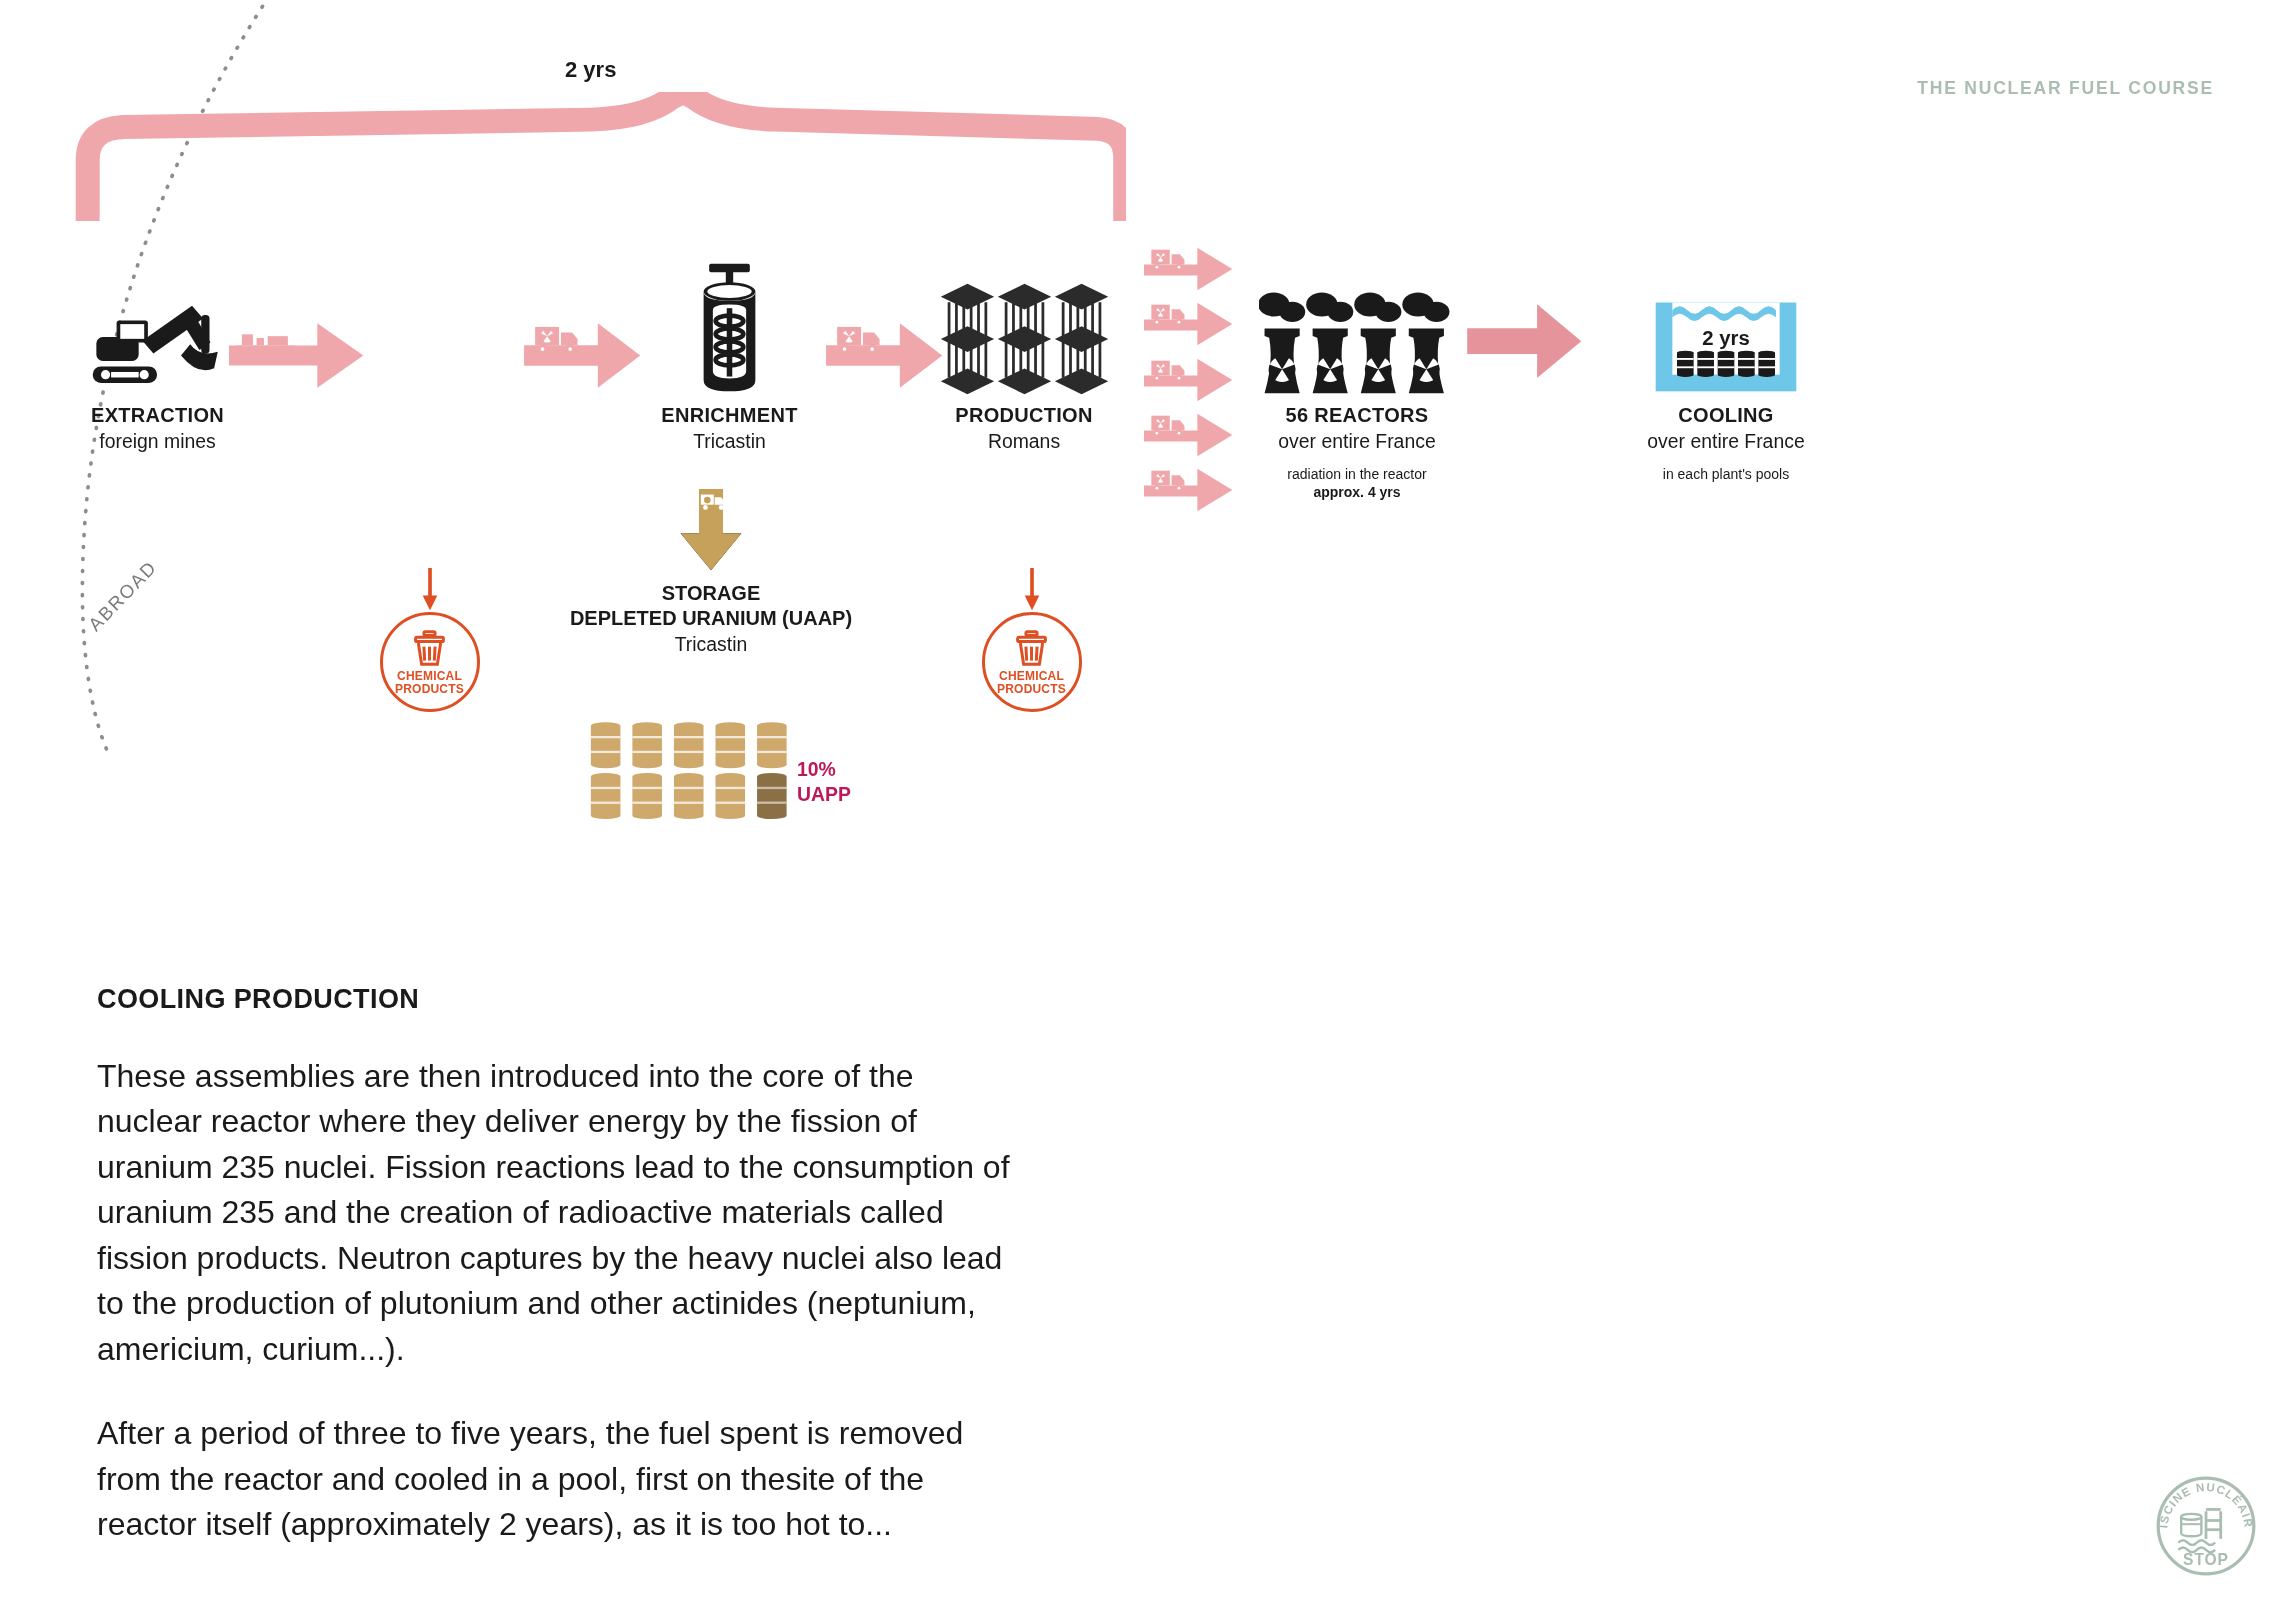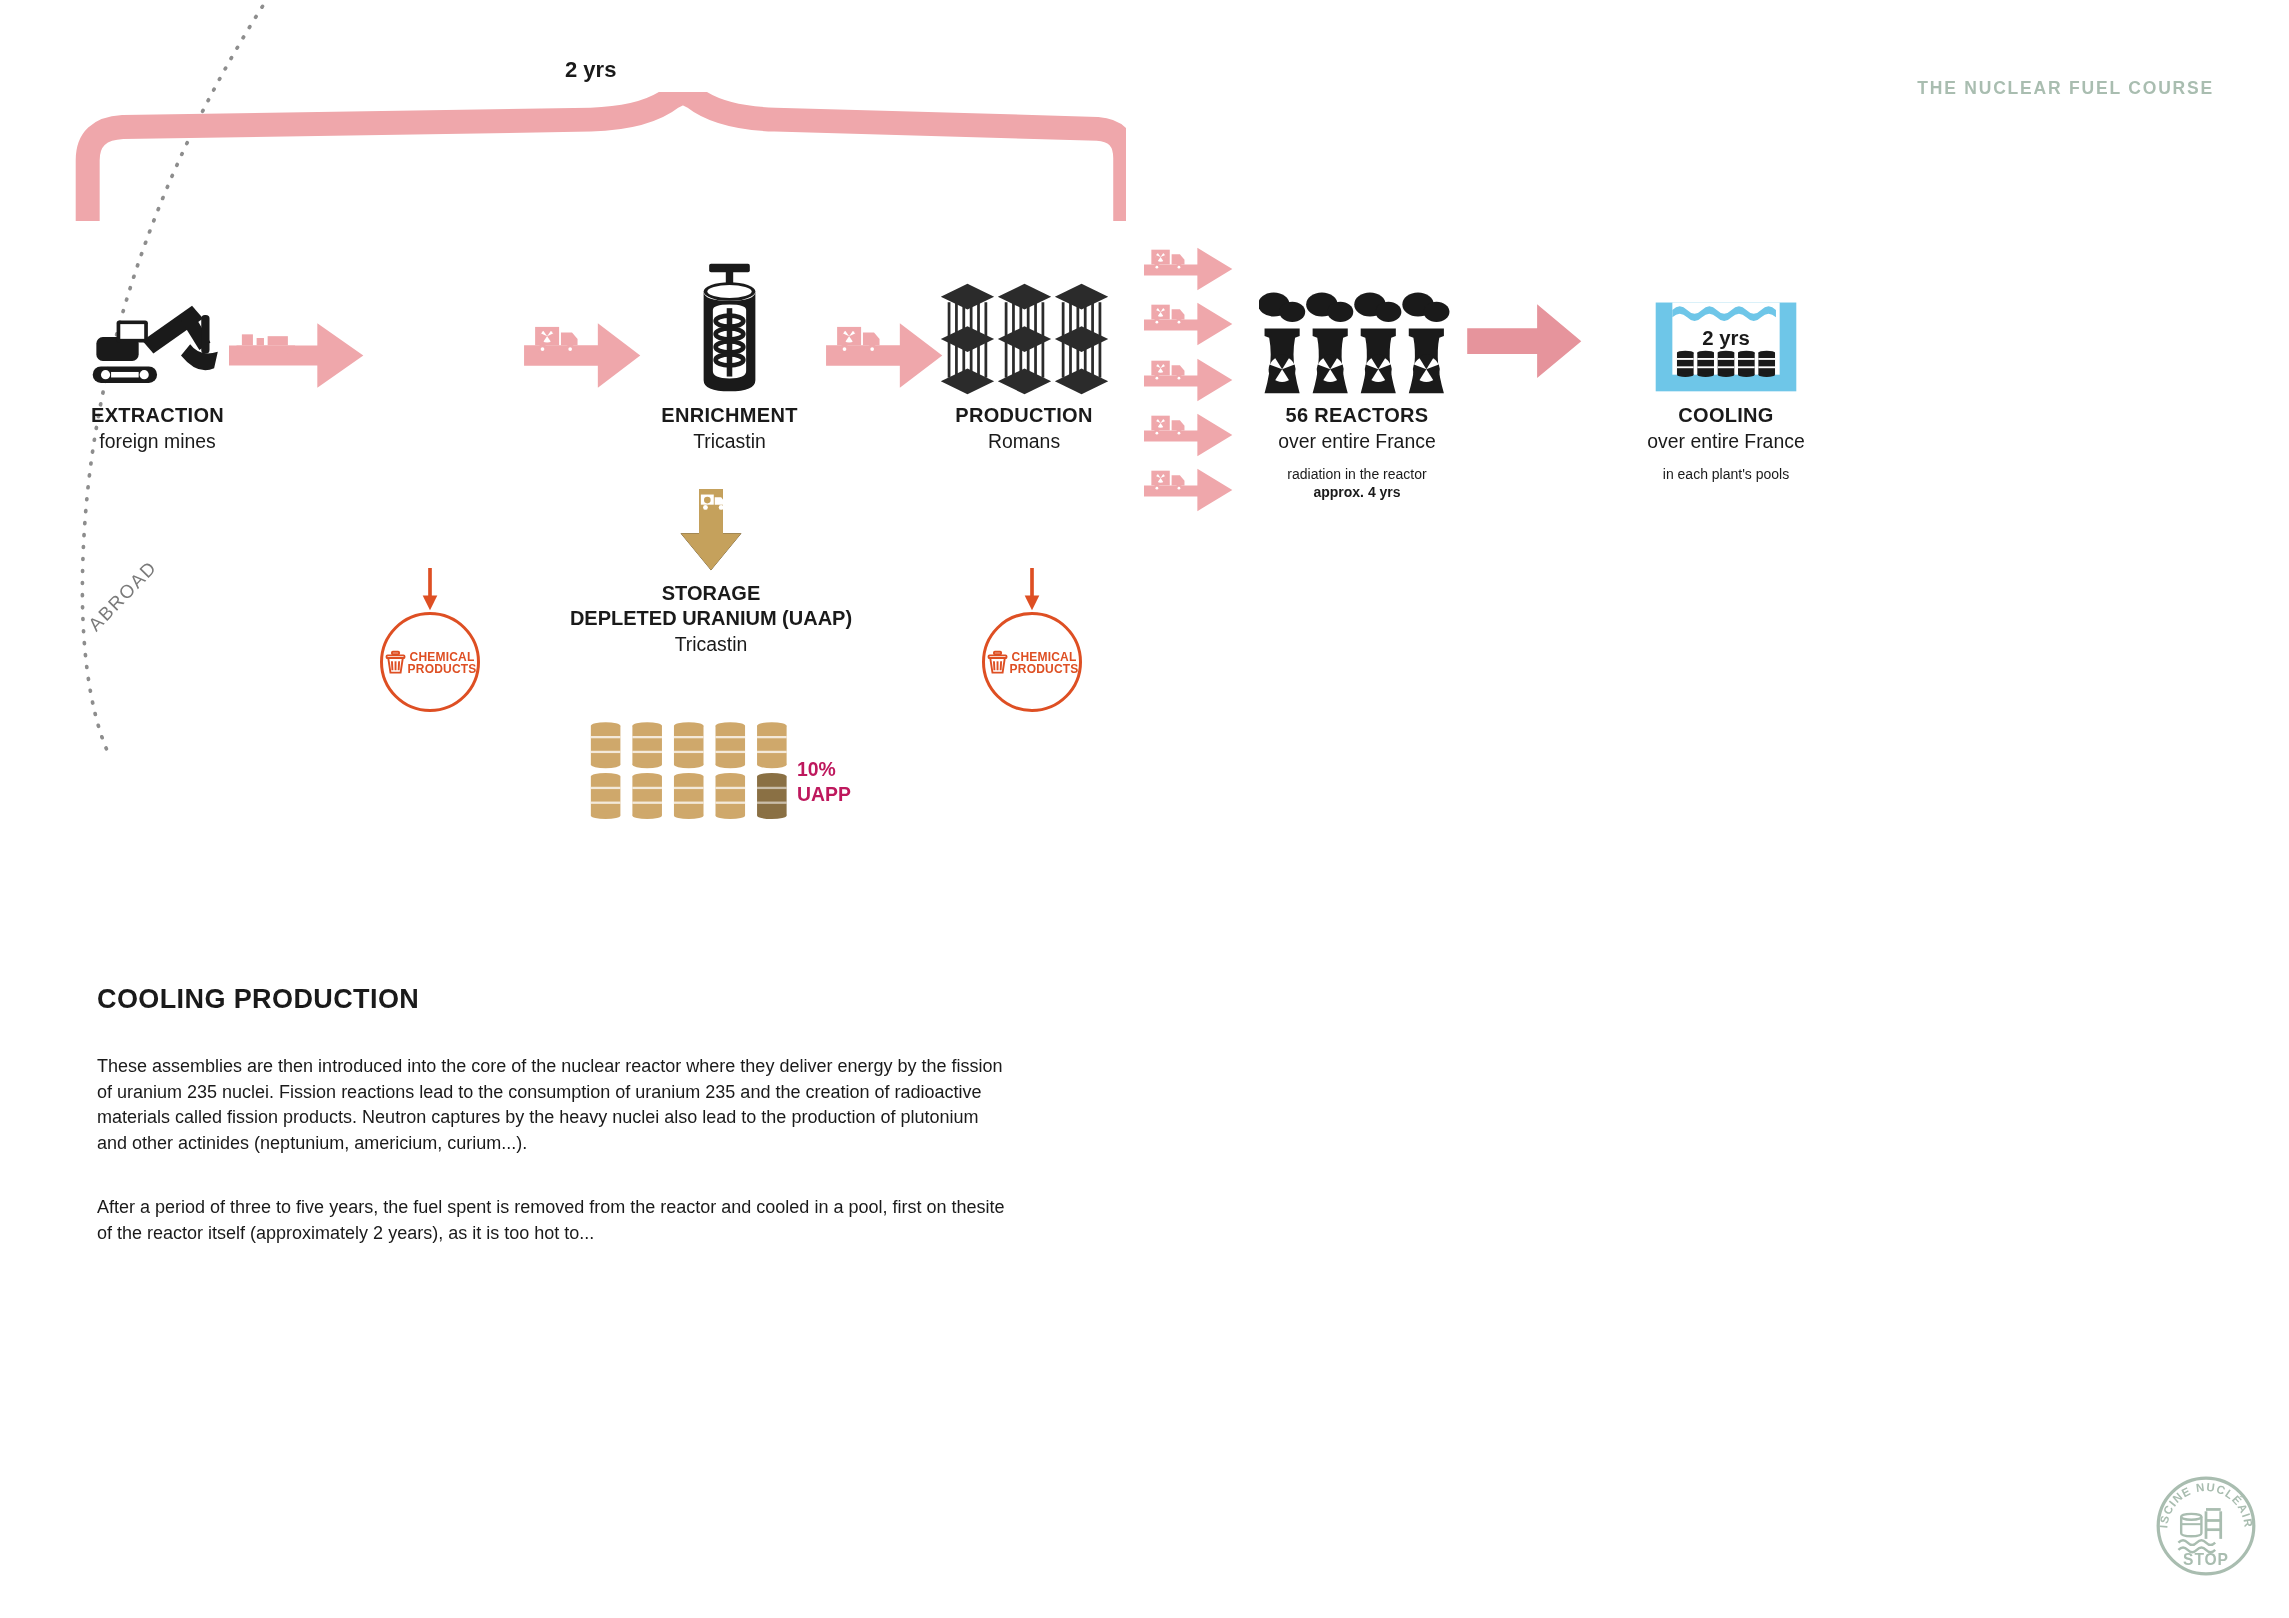--- a/index.html
+++ b/index.html
@@ -72,21 +72,21 @@
     position: absolute;
     width: 129px;
     text-align: center;
   }
   .chem .chem-circle {
     position: relative;
     width: 100px; height: 100px;
     margin: 0 auto;
     border: 3.7px solid #de4f23;
     border-radius: 50%;
-    display: flex; flex-direction: row;
+    display: flex; flex-direction: column;
     align-items: center; justify-content: center;
   }
   .chem .chem-text {
     font-size: 12px; font-weight: 700; line-height: 1.05;
     color:#de4f23; letter-spacing: 0.2px; margin-top: 2.8px;
   }
 
   
   .storage { position: absolute; text-align: center; }
   .storage .s-title { font-size: 20px; font-weight:700; color:#1a1a1a; line-height: 1.22; white-space: nowrap; }
@@ -97,21 +97,21 @@
     position: absolute;
     font-size: 19.4px; font-weight: 700; color: #be185d; line-height: 1.3;
   }
 
   
   .body-sec { position: absolute; left: 97px; top: 984px; width: 914px; }
   .body-sec h2 {
     font-size: 27px; font-weight: 700; color:#1a1a1a; letter-spacing: 0.4px;
   }
   .body-sec p {
-    font-size: 18px; color:#1a1a1a; line-height: 1.42; margin-top: 39px;
+    font-size: 32px; color:#1a1a1a; line-height: 1.42; margin-top: 39px;
   }
 
   
   .stamp { position: absolute; left: 2149px; top: 1469px; }
 </style>
 </head>
 <body>
 
 <div class="page">
 

